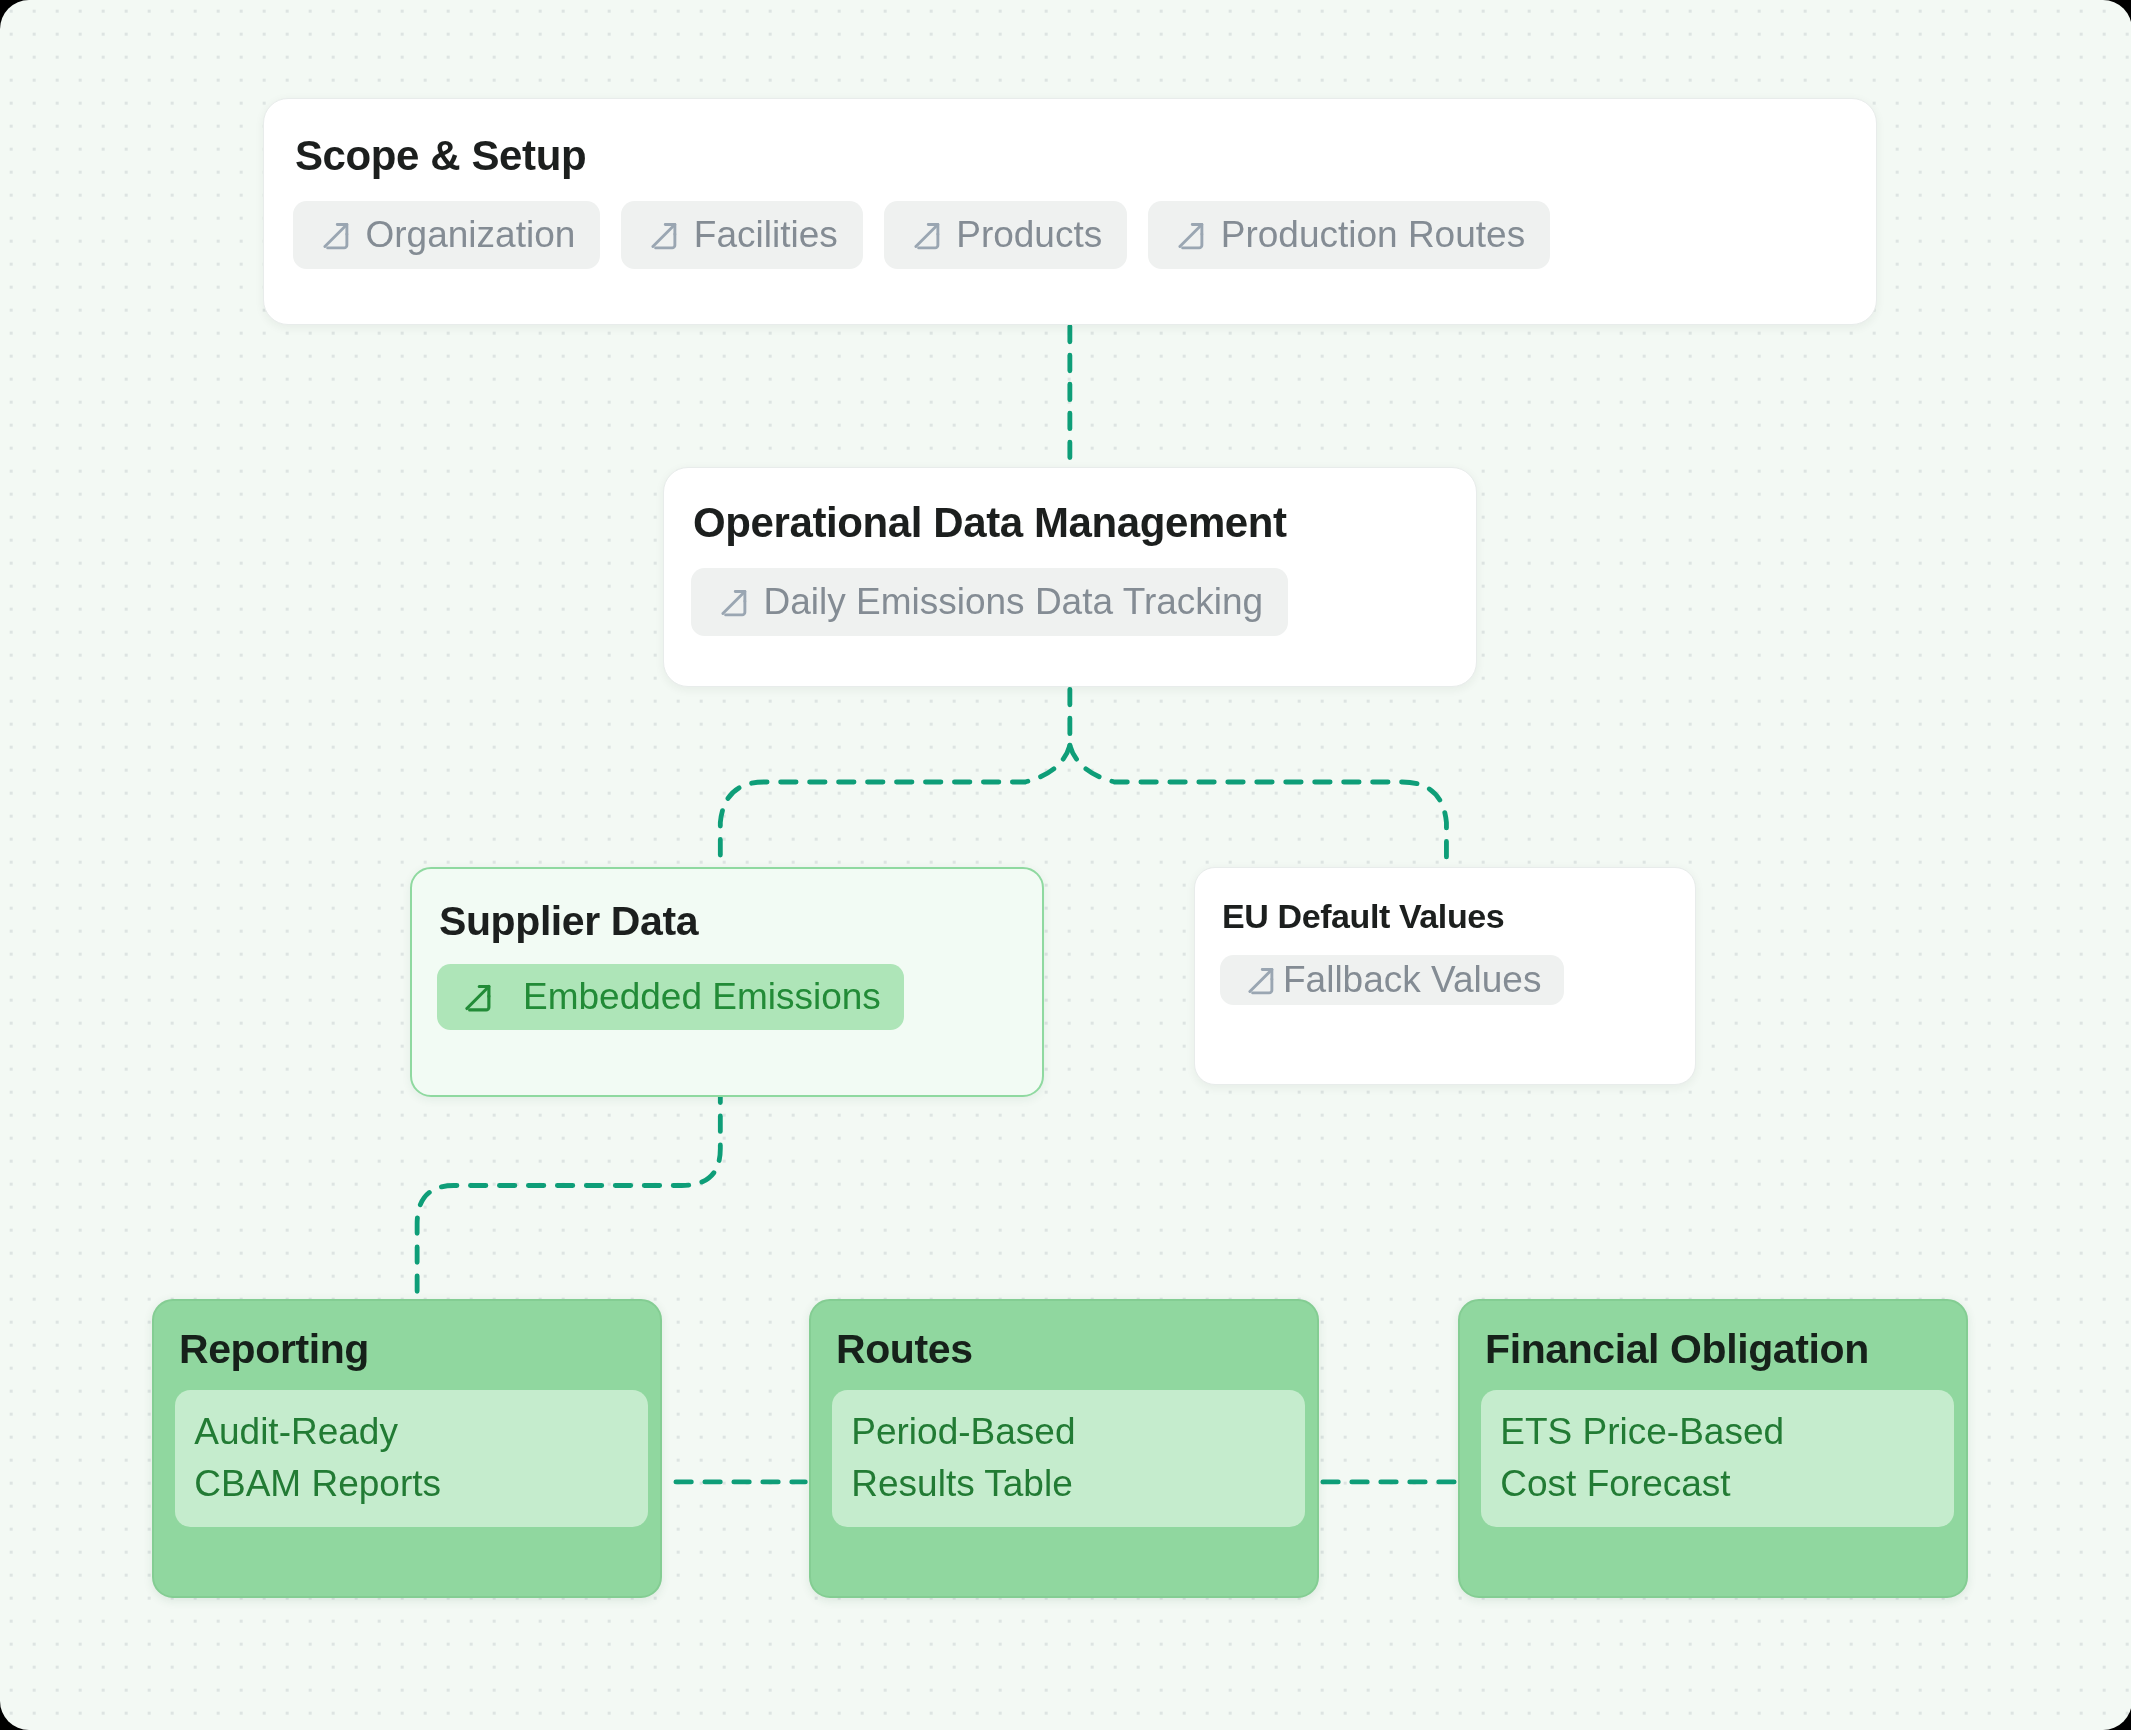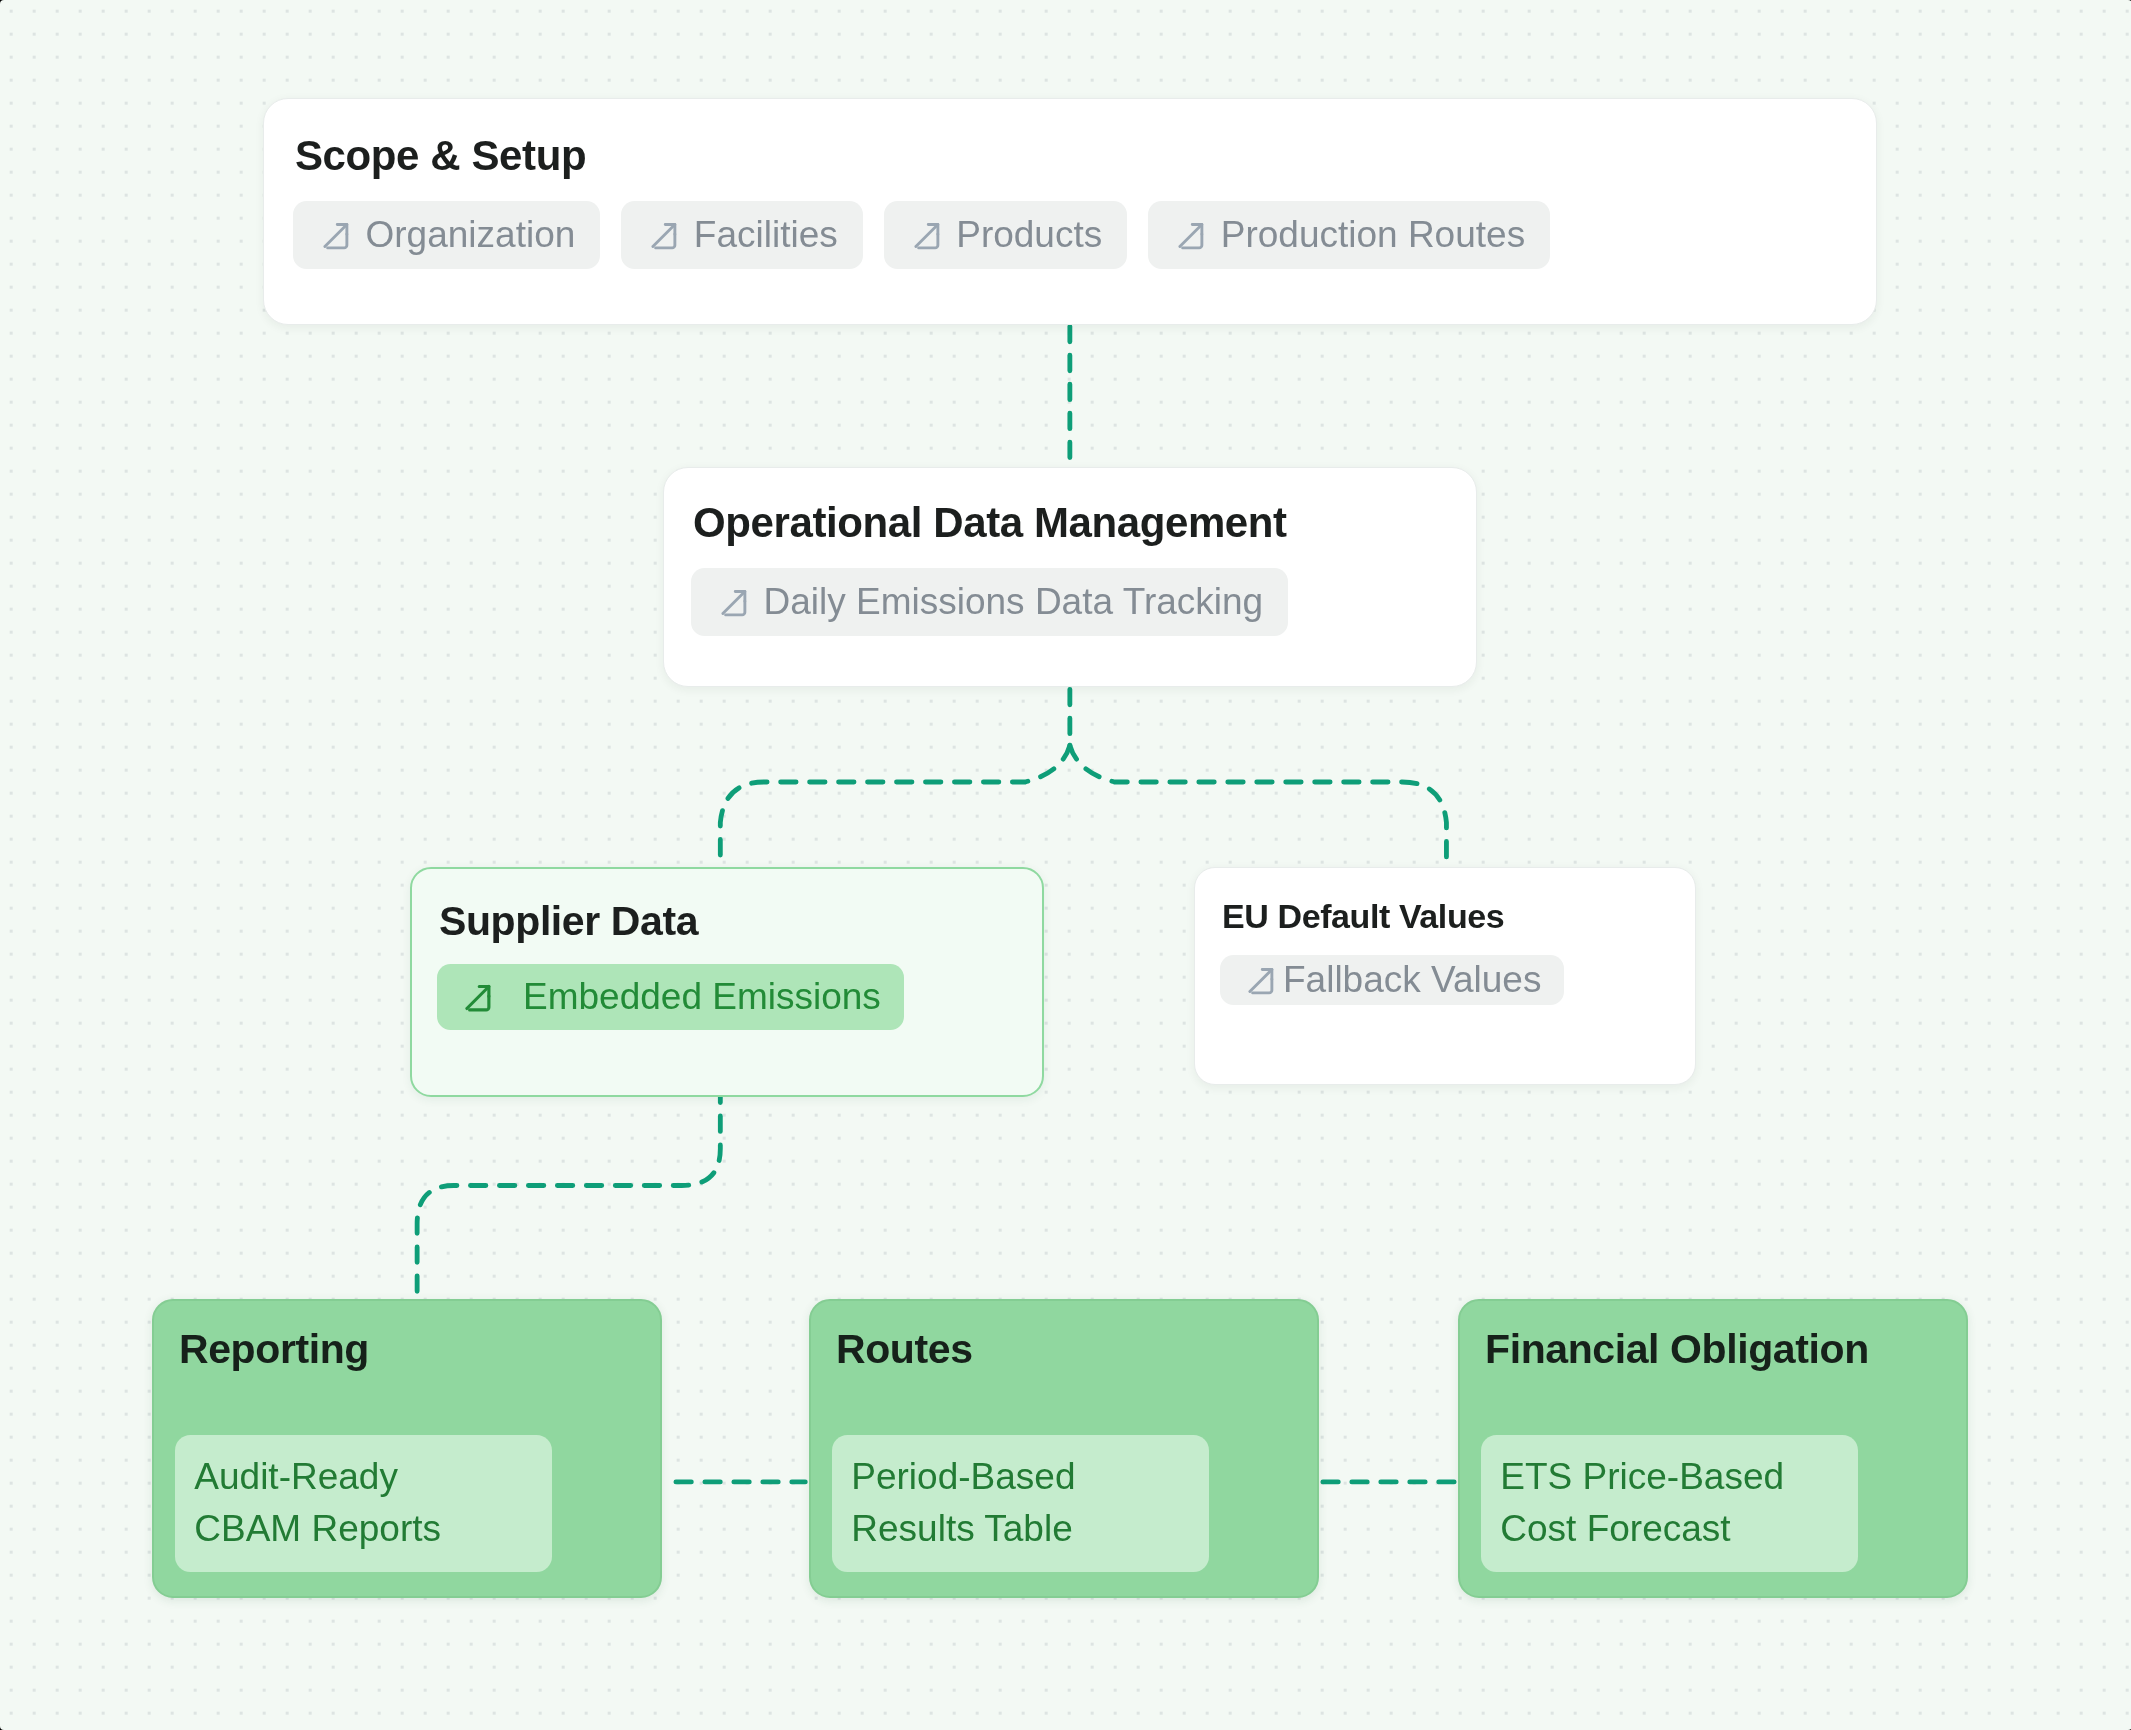--- a/index.html
+++ b/index.html
@@ -13,21 +13,21 @@
     overflow: hidden;
     font-family: "Liberation Sans", sans-serif;
   }
 
   
   #canvas {
     position: absolute;
     left: 0; top: 0;
     width: 2132px;
     height: 1730px;
-    border-radius: 4px;
+    border-radius: 29px;
     background-color: #f3f9f4;
     background-image: radial-gradient(circle at 1px 1px, #dde4e2 2.1px, transparent 2.5px);
     background-size: 23px 23px;
     background-position: 9.7px 9.7px;
     overflow: hidden;
   }
 
   
   #edges {
     position: absolute;
@@ -142,22 +142,22 @@
   #node-eu .chip { height: 50px; padding: 0 23px; gap: 7px; font-size: 37px; }
 
   .card-solid { width: 510px; height: 299px; top: 1299px; }
   #node-reporting { left: 152px; }
   #node-results   { left: 809px; }
   #node-financial { left: 1458px; }
 
   .card-solid .node-title { font-size: 41px; margin: 25px 0 0 25px; }
   .card-solid .chip-row { margin: 17.4px 0 0 21px; }
   .card-solid .chip {
-    width: 377px; padding: 15.4px 19.3px 17.4px 19.3px;
-    font-size: 37px; line-height: 1.40; margin-top: 45px;
+    width: 473px; padding: 15.4px 19.3px 17.4px 19.3px;
+    font-size: 37px; line-height: 1.40;
   }
 </style>
 </head>
 <body>
 
 <div id="canvas">
 
   <svg id="edges" viewBox="0 0 2208 1792" preserveAspectRatio="none">
 
     <path d="M 1108 338 L 1108 482"></path>

